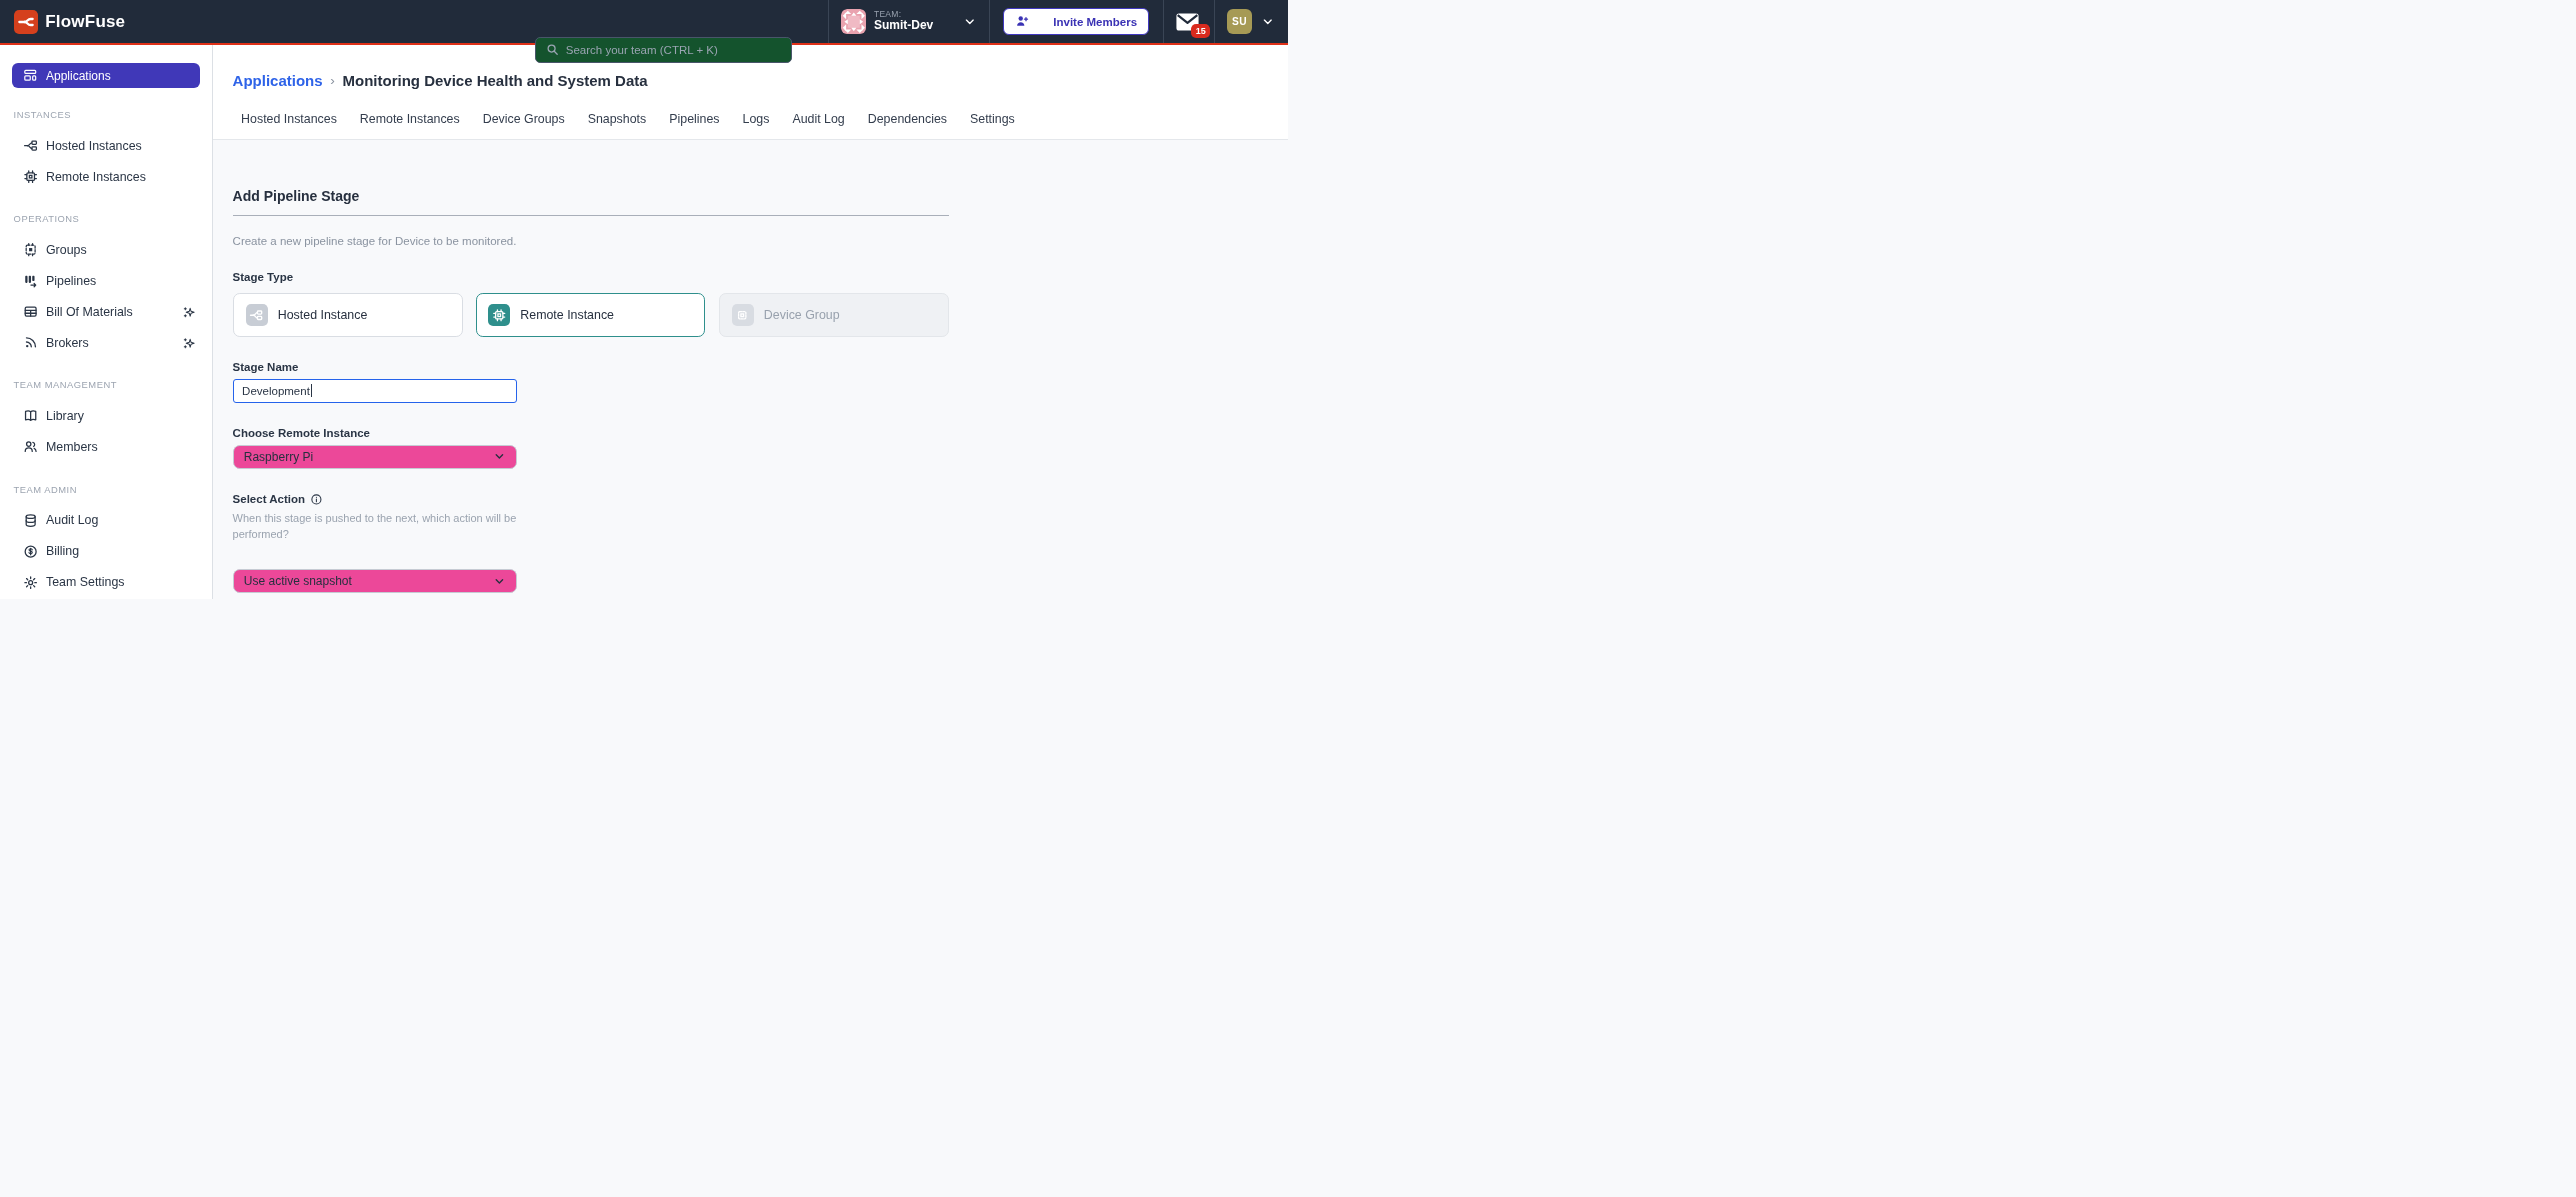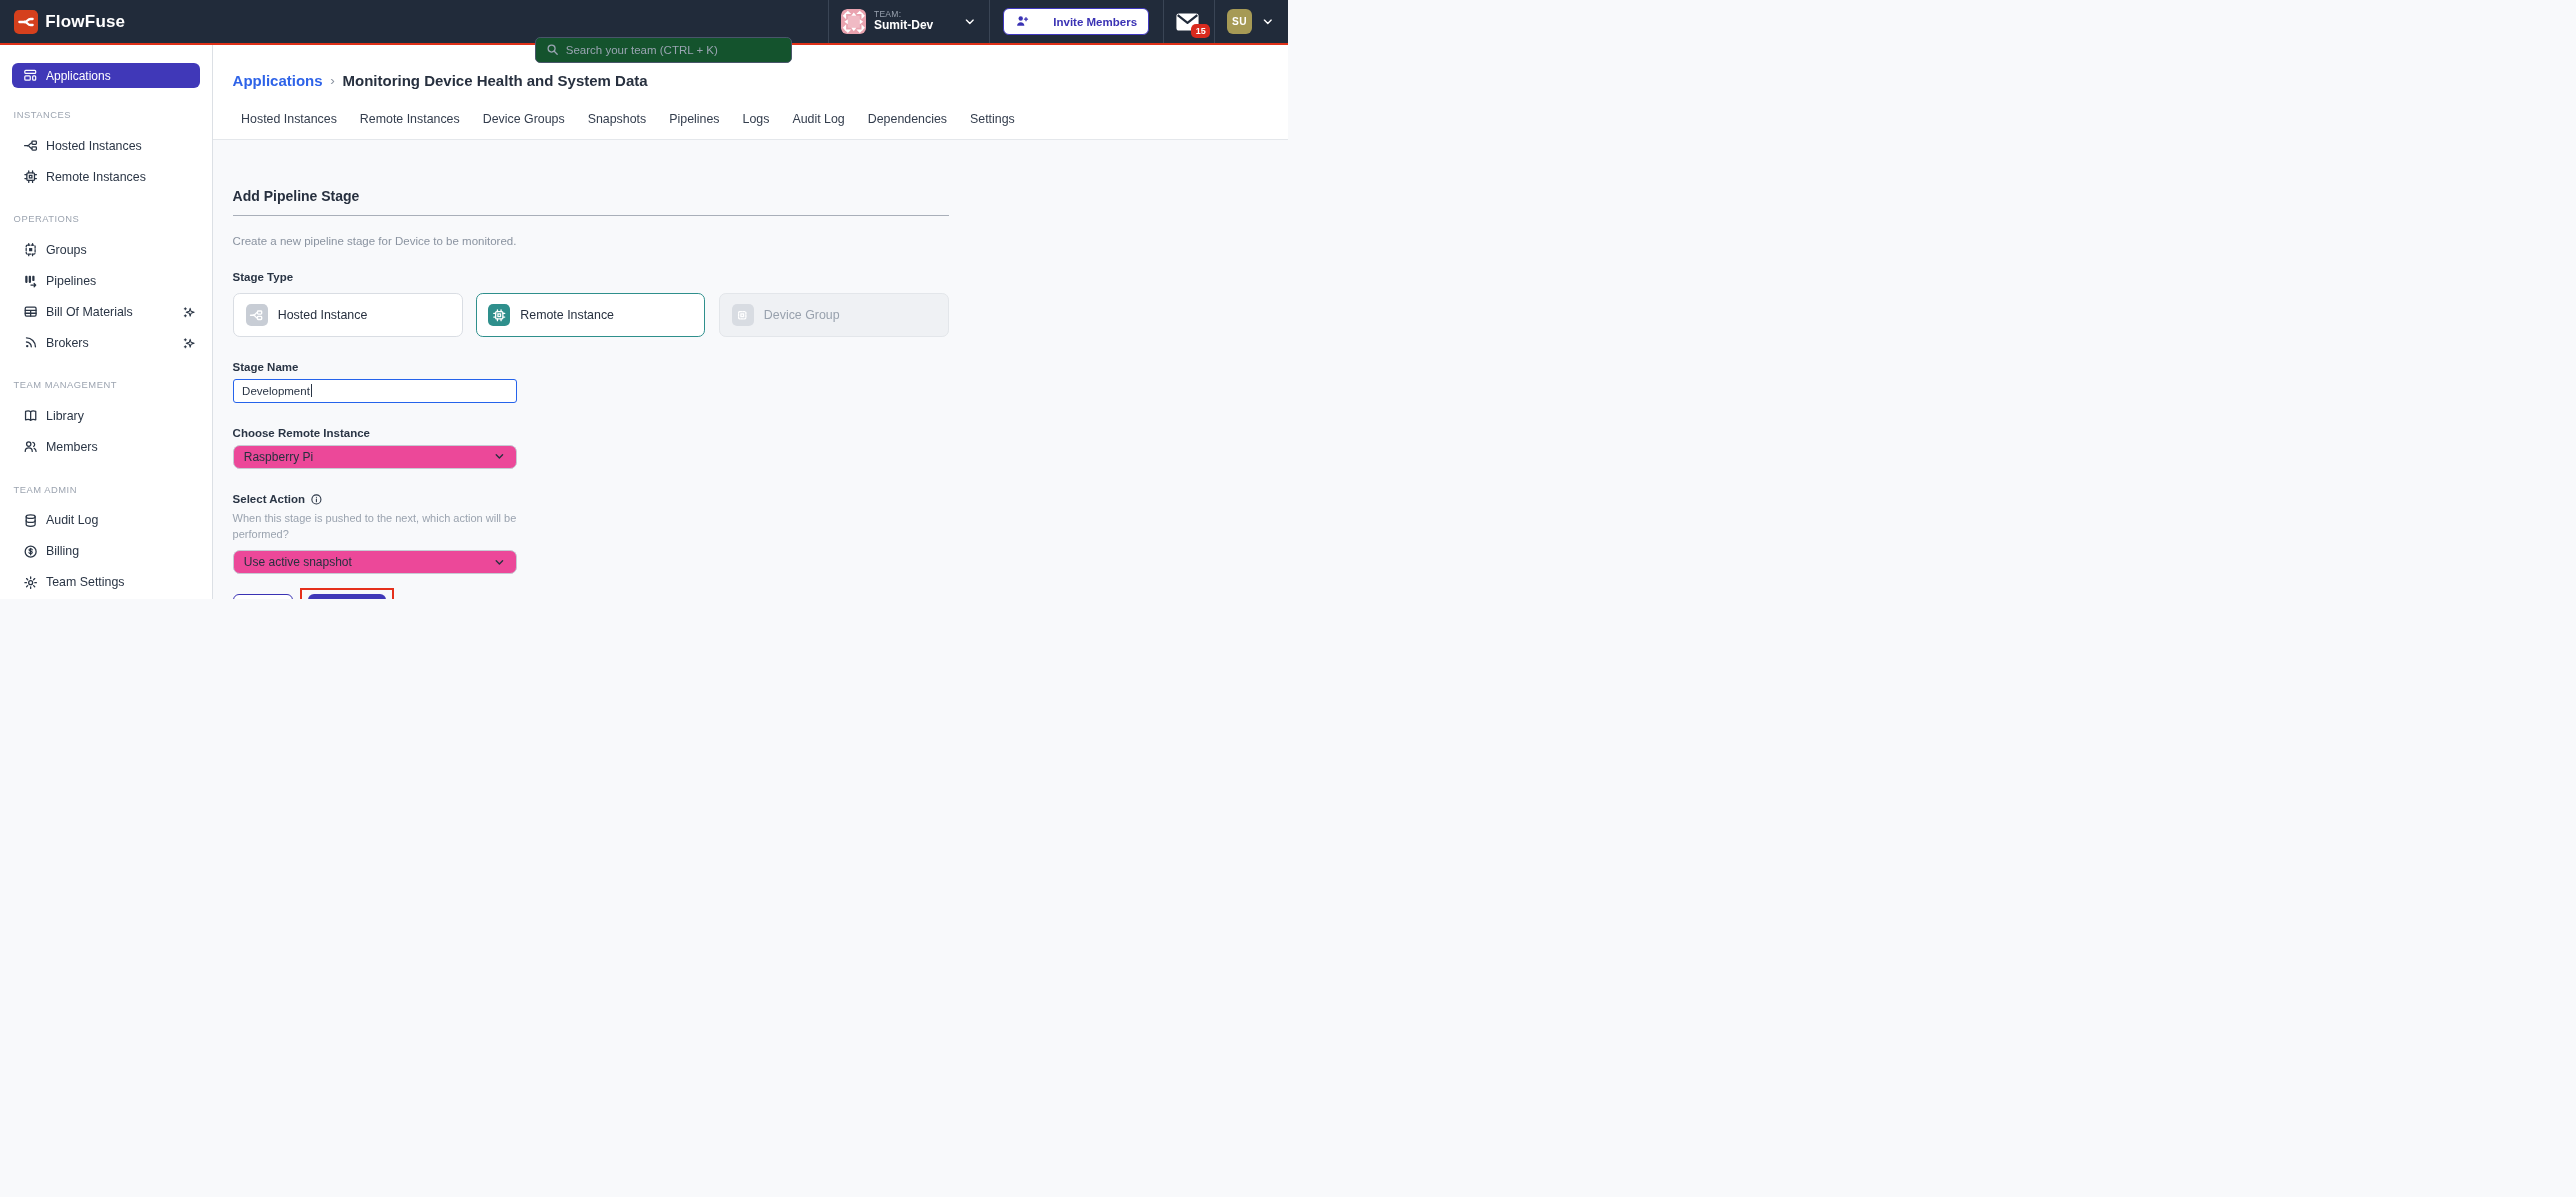--- a/index.html
+++ b/index.html
@@ -73,21 +73,21 @@
   .ci-teal { background:#2E8F8C; }
   .ci-muted { background:#D8DCE2; }
 
   .textbox { margin-top:5.1px; width:284px; height:24px; background:#fff; border:1.7px solid #2563EB; border-radius:3px;
              display:flex; align-items:center; padding:0 8.5px; font-size:11.5px; color:#2A3545; cursor:text; }
   .caret { display:inline-block; width:1.3px; height:12.8px; background:#2A3545; margin-left:0.9px; }
   .selectbox { margin-top:6px; width:284px; height:24px; background:#ec4899; border:0.9px solid #C6CBD3; border-radius:6.8px;
                display:flex; align-items:center; padding:0 10.2px; font-size:12px; color:#27303F; cursor:pointer; }
   .selectbox .sb-chev { margin-left:auto; display:flex; }
   .help-text { margin-top:5.1px; width:288px; font-size:11px; line-height:16px; color:#9AA3AF; }
-  .action-select { margin-top:8px; }
+  .action-select { margin-top:27px; }
 
   .btn-row { margin-top:13.6px; display:flex; align-items:center; }
   .btn-cancel { width:60px; height:26.4px; background:#fff; border:1.3px solid #3A32B4; color:#3A32B4; font-weight:bold;
                 font-size:11.5px; border-radius:6px; cursor:pointer; font-family:"Liberation Sans",sans-serif; }
   .annotation { margin-left:7.7px; border:2.1px solid #E5301B; padding:4.3px 6px; }
   .btn-submit { width:78px; height:26.4px; background:#4038B8; border:none; color:#fff; font-weight:bold;
                 font-size:11.5px; border-radius:6px; cursor:pointer; font-family:"Liberation Sans",sans-serif; }
 
   svg { display:block; }
 </style>

